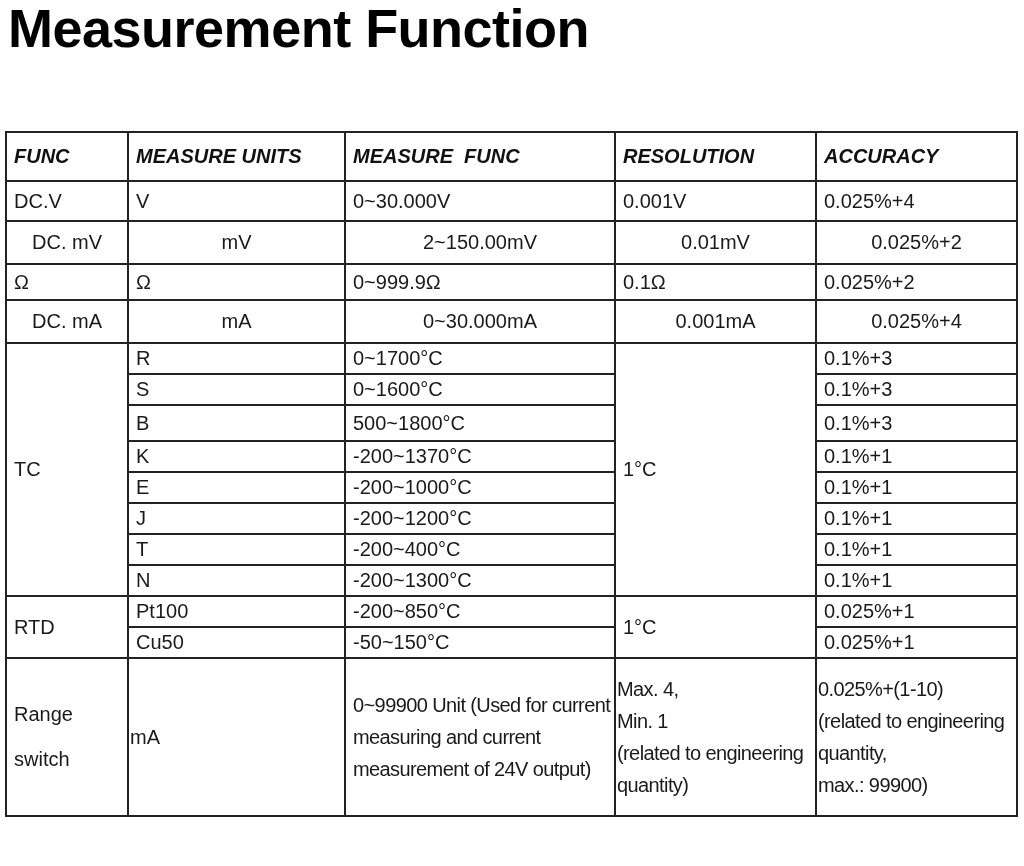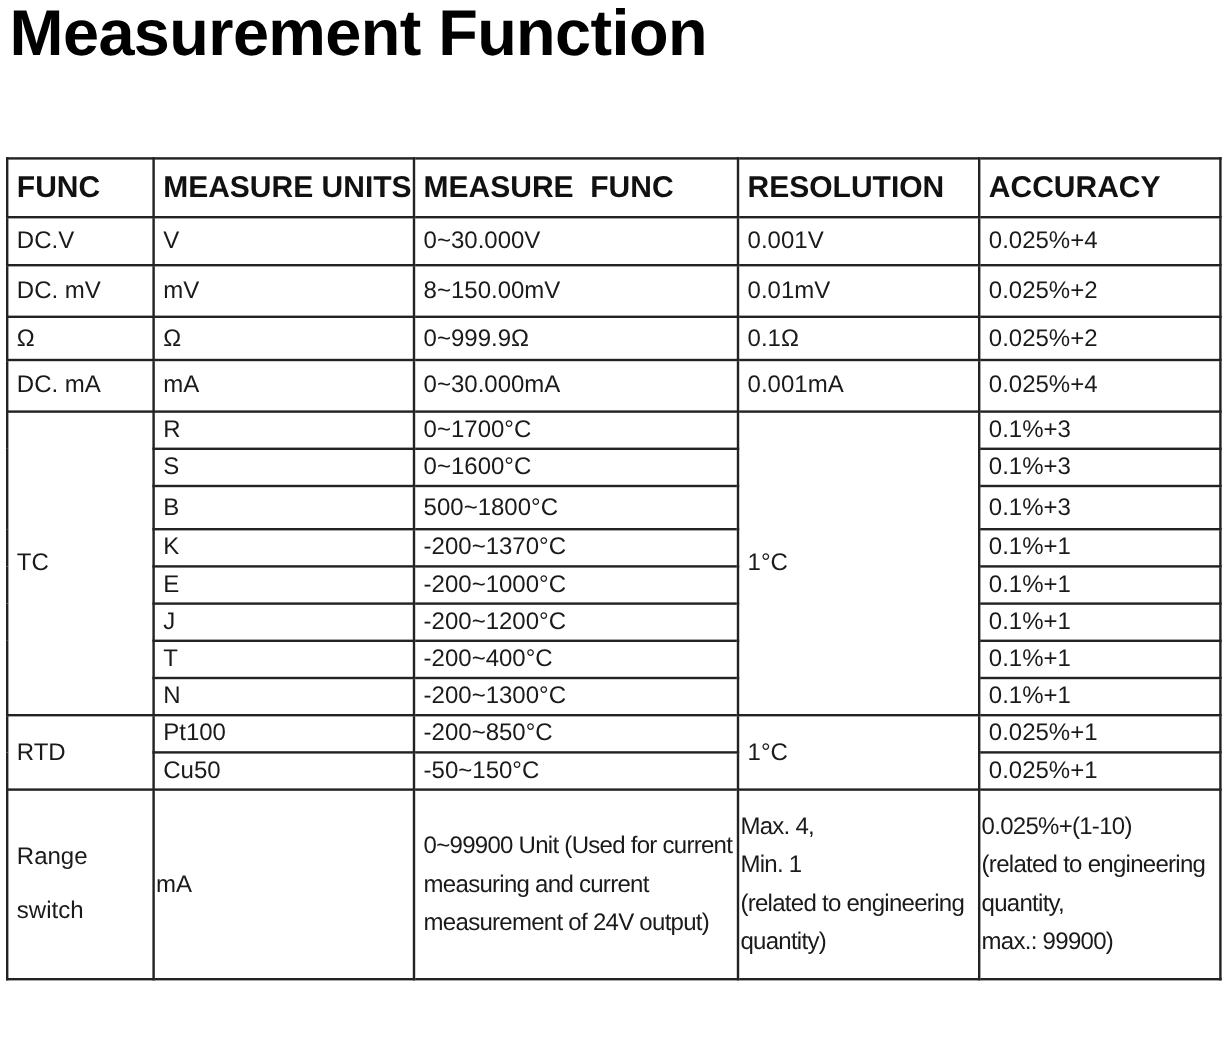--- a/index.html
+++ b/index.html
@@ -20,24 +20,24 @@
       table-layout: fixed;
       font-size: 20px;
     }
     table.spec td, table.spec th {
       border: 2px solid #222;
       padding: 0 7px;
       text-align: left; vertical-align: middle;
       font-weight: normal; white-space: nowrap; overflow: hidden;
     }
     table.spec th {
-      font-weight: bold; font-size: 25px; color: #111; height: 47px;
+      font-weight: bold; font-size: 20px; color: #111; height: 47px; font-style: italic;
     }
     tr.r-simple td { height: 38px; }
-    tr.r-tall td { height: 41px; }
+    tr.r-tall td { height: 41px; text-align: center; }
     tr.r-sub td { height: 29px; }
     tr.r-sub2 td { height: 34px; }
     .wrap { white-space: normal !important; line-height: 32px; }
     td.narrow-text { font-family: "Liberation Sans Narrow", "Liberation Sans", sans-serif; letter-spacing: -0.6px; }
     td.range-switch-range { padding-left: 2px; }
     td.tight { padding-left: 1px !important; }
   </style>
 </head>
 <body>
 
@@ -64,21 +64,21 @@
     <tr class="r-simple">
       <td>DC.V</td>
       <td>V</td>
       <td>0~30.000V</td>
       <td>0.001V</td>
       <td>0.025%+4</td>
     </tr>
     <tr class="r-tall">
       <td>DC. mV</td>
       <td>mV</td>
-      <td>8~150.00mV</td>
+      <td>2~150.00mV</td>
       <td>0.01mV</td>
       <td>0.025%+2</td>
     </tr>
     <tr class="r-sub2">
       <td>Ω</td>
       <td>Ω</td>
       <td>0~999.9Ω</td>
       <td>0.1Ω</td>
       <td>0.025%+2</td>
     </tr>

